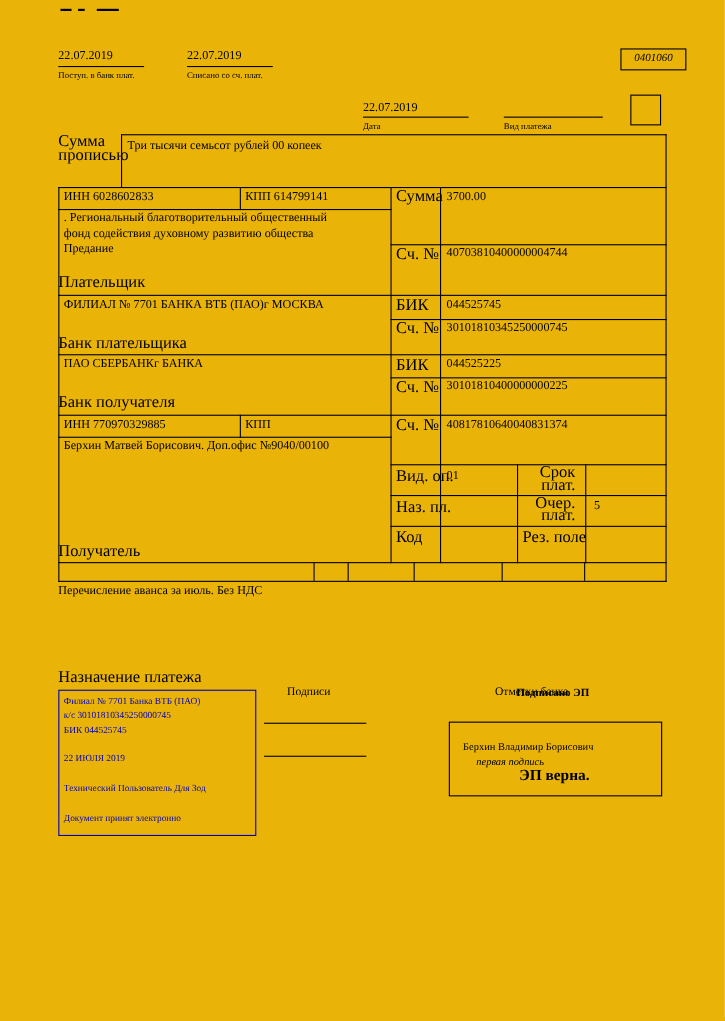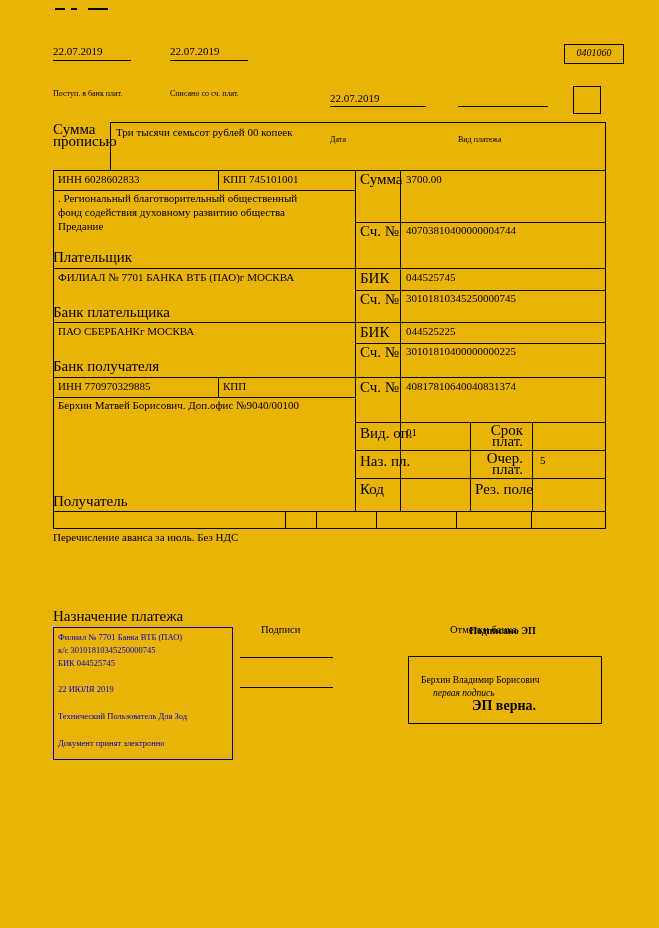--- a/index.html
+++ b/index.html
@@ -1,20 +1,20 @@
 <!DOCTYPE html>
 <html><head>
 <meta charset="utf-8">
 <style>
   html,body{margin:0;padding:0;background:#ffffff;}
   .page{position:relative;width:659px;height:928px;background:#eab308;
         font-family:"Liberation Serif",serif;color:#000;overflow:hidden;}
   .t{position:absolute;font-size:11px;line-height:13px;white-space:nowrap;}
   .w{white-space:normal;}
-  .sm{font-size:8px;line-height:9px;margin-top:25px;}
+  .sm{font-size:8px;line-height:9px;}
   .lb{font-size:15px;line-height:11px;text-align:right;}
   .md{font-size:10.5px;line-height:12px;}
   .b{font-weight:bold;}
   .it{font-style:italic;}
   .ctr{text-align:center;}
   .hl{position:absolute;height:1px;background:#000;}
   .vl{position:absolute;width:1px;background:#000;}
   .box{position:absolute;border:1px solid #000;background:transparent;font-style:italic;}
   .stampblue{color:#0000b8;}
   .stampbox{position:absolute;border:1px solid #0000b8;}
@@ -55,41 +55,41 @@
   <div class="hl" style="left:53px;top:170px;width:553px"></div>
   <div class="vl" style="left:53px;top:170px;height:359px"></div>
   <div class="vl" style="left:605px;top:122px;height:407px"></div>
   <div class="vl" style="left:355px;top:170px;height:342px"></div>
   <div class="vl" style="left:400px;top:170px;height:342px"></div>
   <div class="hl" style="left:53px;top:528px;width:553px"></div>
 
   <div class="vl" style="left:218px;top:170px;height:21px"></div>
   <div class="hl" style="left:53px;top:190px;width:303px"></div>
   <div class="t" style="left:58px;top:173px">ИНН 6028602833</div>
-  <div class="t" style="left:223px;top:173px">КПП 745101001</div>
+  <div class="t" style="left:223px;top:173px">КПП 614799141</div>
   <div class="t lb" style="left:360px;top:174px">Сумма</div>
   <div class="t" style="left:406px;top:173px">3700.00</div>
 
   <div class="t w" style="left:58px;top:191px;width:250px;line-height:14px">. Региональный благотворительный общественный фонд содействия духовному развитию общества Предание</div>
   <div class="hl" style="left:355px;top:222px;width:251px"></div>
   <div class="t lb" style="left:360px;top:226px">Сч. №</div>
   <div class="t" style="left:406px;top:224px">40703810400000004744</div>
   <div class="t lb" style="left:53px;top:252px">Плательщик</div>
   <div class="hl" style="left:53px;top:268px;width:553px"></div>
 
   <div class="t" style="left:58px;top:271px">ФИЛИАЛ № 7701 БАНКА ВТБ (ПАО)г МОСКВА</div>
   <div class="t lb" style="left:360px;top:273px">БИК</div>
   <div class="t" style="left:406px;top:271px">044525745</div>
   <div class="hl" style="left:355px;top:290px;width:251px"></div>
   <div class="t lb" style="left:360px;top:294px">Сч. №</div>
   <div class="t" style="left:406px;top:292px">30101810345250000745</div>
   <div class="t lb" style="left:53px;top:307px">Банк плательщика</div>
   <div class="hl" style="left:53px;top:322px;width:553px"></div>
 
-  <div class="t" style="left:58px;top:325px">ПАО СБЕРБАНКг МОСКВА</div>
+  <div class="t" style="left:58px;top:325px">ПАО СБЕРБАНКг БАНКА</div>
   <div class="t lb" style="left:360px;top:327px">БИК</div>
   <div class="t" style="left:406px;top:325px">044525225</div>
   <div class="hl" style="left:355px;top:343px;width:251px"></div>
   <div class="t lb" style="left:360px;top:347px">Сч. №</div>
   <div class="t" style="left:406px;top:345px">30101810400000000225</div>
   <div class="t lb" style="left:53px;top:361px">Банк получателя</div>
   <div class="hl" style="left:53px;top:377px;width:553px"></div>
 
   <div class="vl" style="left:218px;top:377px;height:21px"></div>
   <div class="hl" style="left:53px;top:397px;width:303px"></div>

